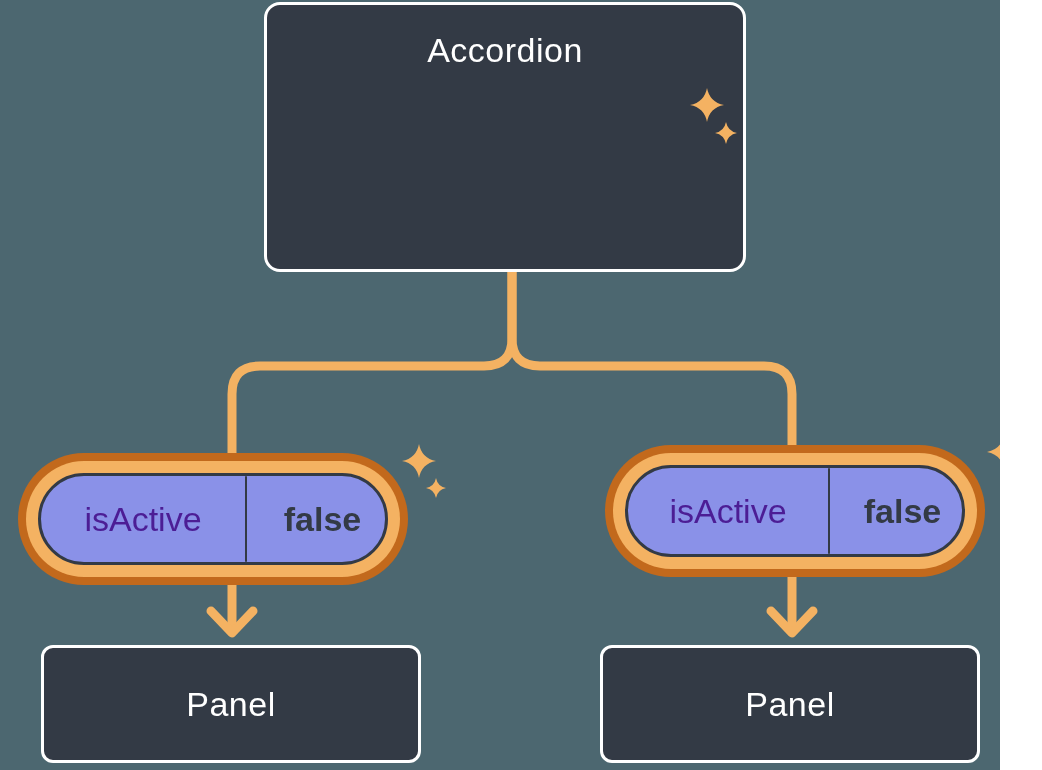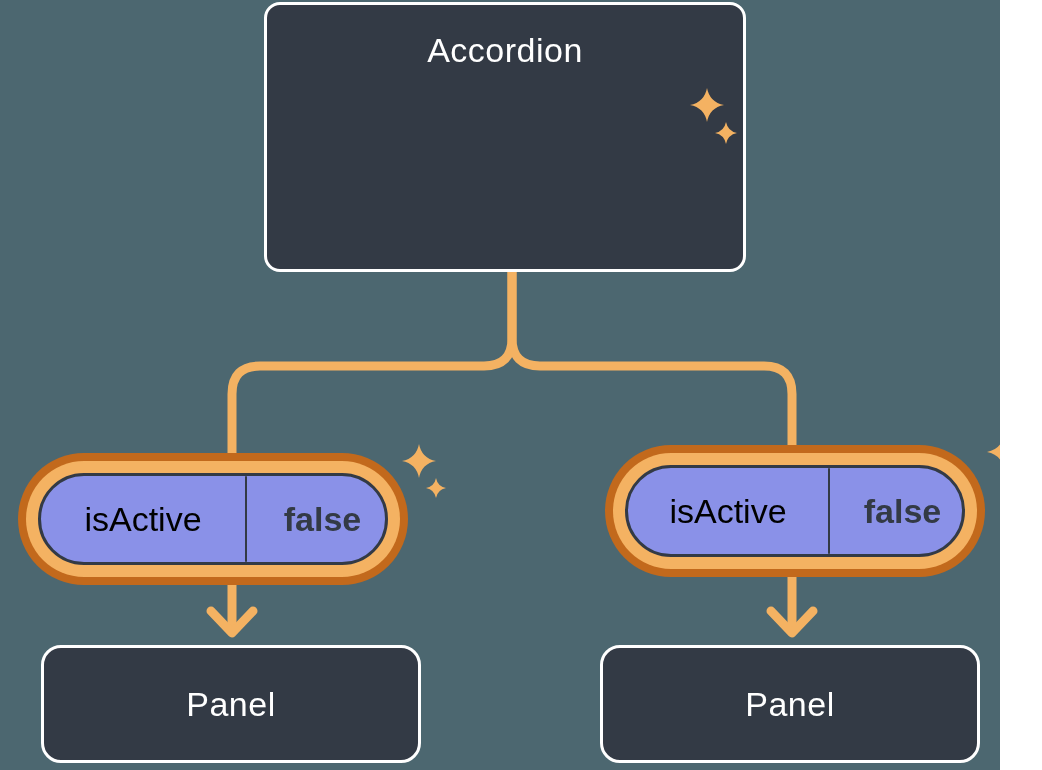--- a/index.html
+++ b/index.html
@@ -32,36 +32,36 @@
     box-sizing:border-box;overflow:hidden;
   }
   .pill-outer,.pill-outer *{border-radius:999px;}
   .pill-body{border-radius:46px;}
   .state-pill{left:312px;top:100px;width:390px;height:130px;}
   .state-pill .pill-body{background:#333A45;}
   .state-pill .cell-label{color:#8B93E8;}
   .state-pill .cell-value{color:#8B93E8;}
   .state-pill .divider{background:#F4B262;}
   .prop-pill .pill-body{background:#8A91E8;border:3px solid #333A45;}
-  .prop-pill .cell-label{color:#000000;}
+  .prop-pill .cell-label{color:#4c1d95;}
   .prop-pill .cell-value{color:#333A45;padding-left:13px;}
   .prop-pill .divider{background:#333A45;}
   .prop-pill-left{left:18px;top:453px;width:390px;height:132px;}
   .prop-pill-right{left:605px;top:445px;width:380px;height:132px;}
   .cell{
     display:flex;align-items:center;justify-content:center;
     font-size:34px;
   }
   .cell-label{flex:0 0 auto;}
   .cell-value{flex:1 1 auto;font-weight:700;}
   .divider{flex:0 0 2px;}
   .state-pill .cell-label{width:266px;}
   .prop-pill-left .cell-label{width:204px;}
   .prop-pill-right .cell-label{width:200px;}
-  .panel-card{width:380px;height:118px;top:645px;border-radius:20px;
+  .panel-card{width:380px;height:118px;top:645px;border-radius:12px;
     display:flex;align-items:center;justify-content:center;
     color:#FFFFFF;font-size:34px;font-weight:500;letter-spacing:0.5px;}
   .panel-left{left:41px;}
   .panel-right{left:600px;}
 </style>
 </head>
 <body>
 
 <div class="canvas">
 

